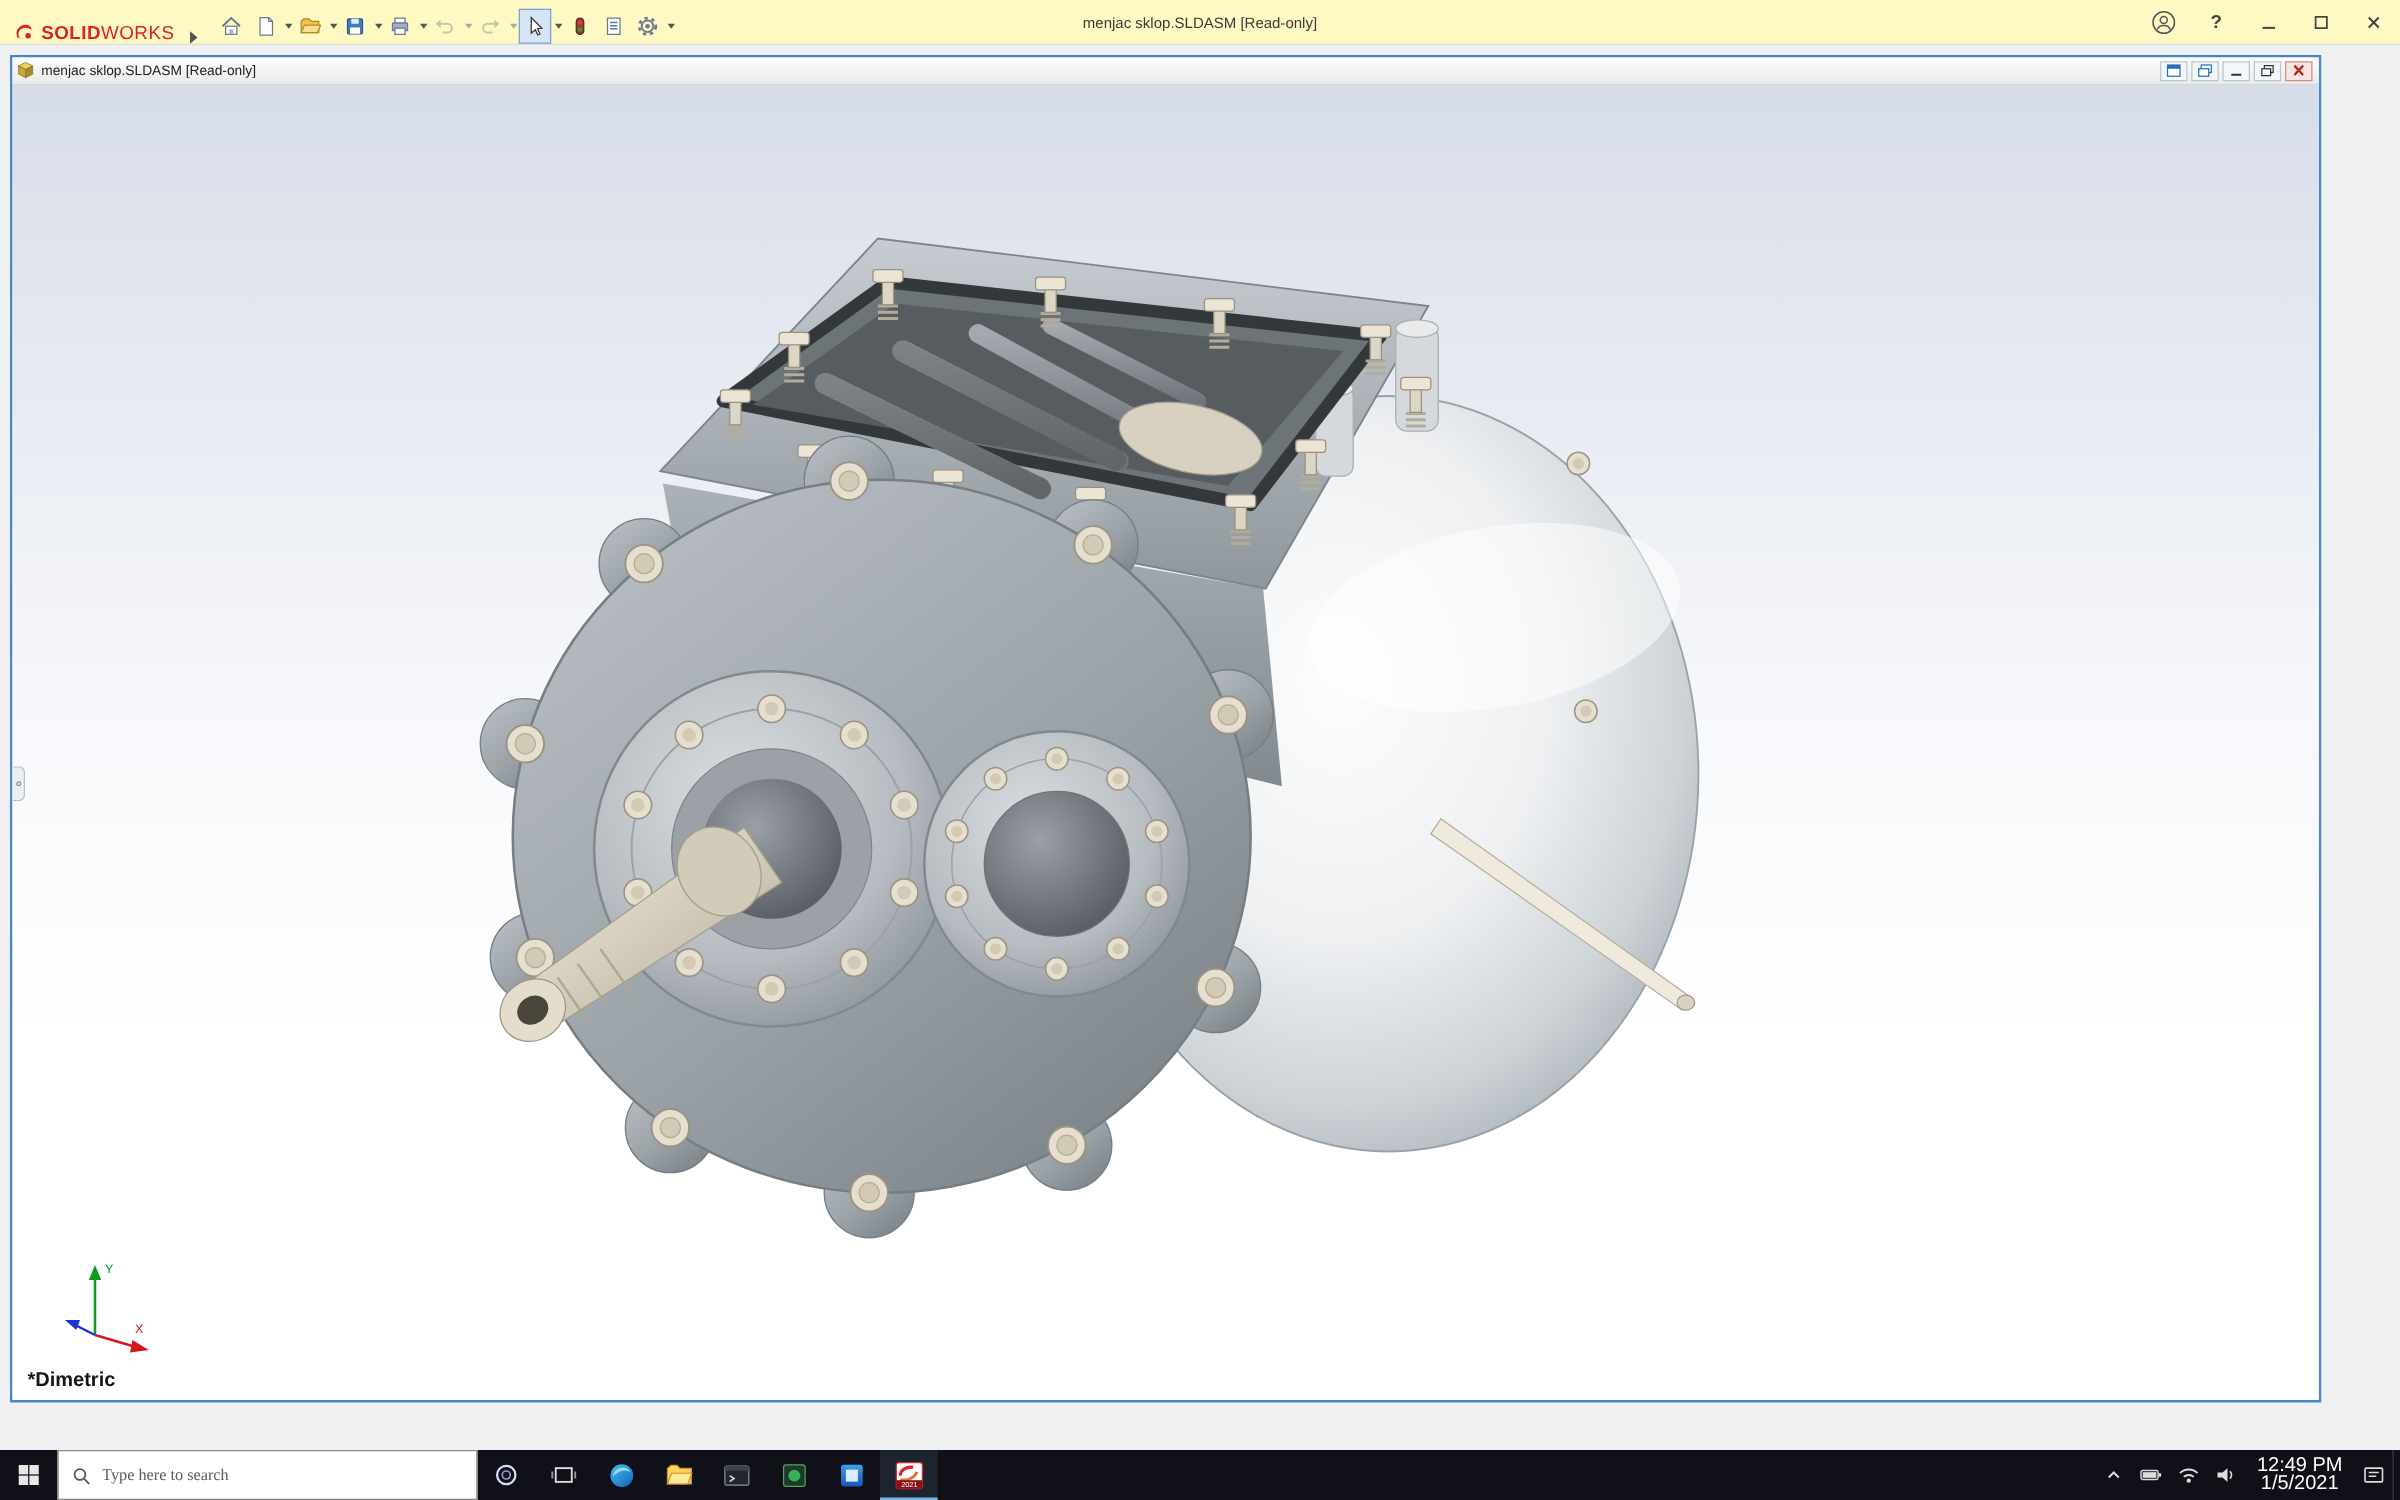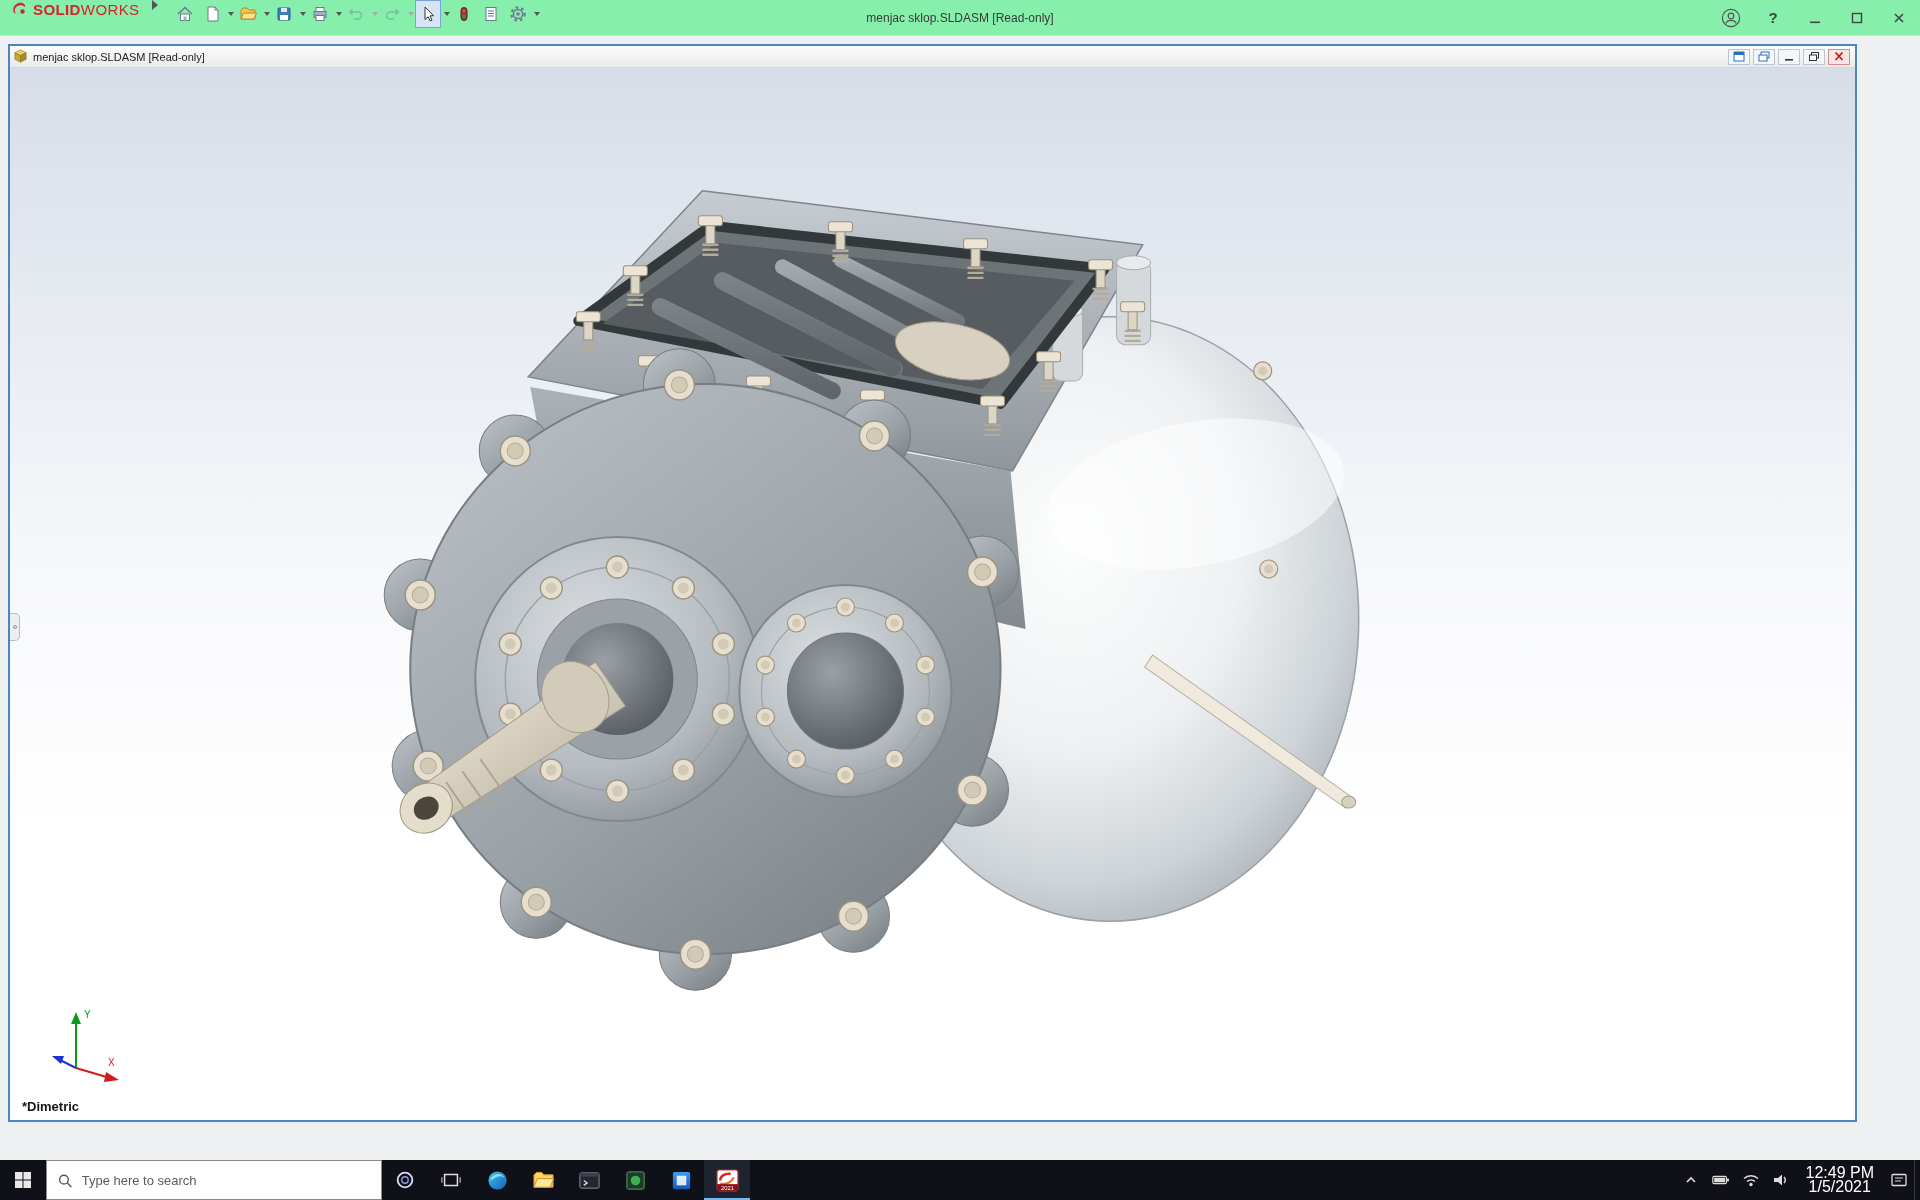--- a/index.html
+++ b/index.html
@@ -2,21 +2,21 @@
 <html><head>
 <meta charset="utf-8">
 <style>
   * { box-sizing: border-box; margin: 0; padding: 0; }
   html,body { width:1920px; height:1200px; overflow:hidden;
     font-family:"Liberation Sans", sans-serif; background:#fafafa; }
   .screen { position:relative; width:1920px; height:1200px; background:#eef0f2; }
 
   
   .sw-titlebar { position:absolute; top:0; left:0; width:100%; height:36px;
-    background:#86efac; border-bottom:1px solid #dcdcdc; display:flex; align-items:flex-start; z-index:20; }
+    background:#fef9c3; border-bottom:1px solid #dcdcdc; display:flex; align-items:flex-end; z-index:20; }
   .brand { display:flex; align-items:center; gap:5px; padding:0 4px 0 10px; }
   .brand-text { font-size:15px; color:#d8232a; letter-spacing:.4px; }
   .brand-bold { font-weight:bold; }
   .flyout-arrow { width:0; height:0; border-left:6px solid #555; border-top:5px solid transparent;
     border-bottom:5px solid transparent; margin:0 14px 0 8px; cursor:pointer; }
   .tb-group { display:flex; align-items:center; gap:1px; }
   .tbtn { height:28px; display:flex; align-items:center; justify-content:center;
     padding:0 3px; border:1px solid transparent; background:transparent; cursor:pointer; }
   .tbtn.disabled svg { opacity:.35; }
   .tbtn.active { background:#d6e4f5; border-color:#7aa4d6; }
@@ -36,35 +36,35 @@
     align-items:center; gap:5px; font-size:11px; color:#222; padding:0 3px; border-bottom:1px solid #d4d6d8; }
   .doc-controls { margin-left:auto; display:flex; align-items:center; gap:3px; padding-right:2px; }
   .doc-ctl { width:22px; height:16px; display:flex; align-items:center; justify-content:center;
     border:1px solid #b9c6d4; background:#f4f7fa; cursor:pointer; }
   .doc-ctl.close { background:#f6e5e4; border-color:#cf8e8a; }
 
   .viewport { position:absolute; left:0; top:22px; right:0; bottom:0; overflow:hidden;
     background:linear-gradient(180deg,#d7dde8 0%, #e6eaf1 22%, #f7f8fb 48%, #ffffff 72%, #ffffff 100%); }
   .model-svg { position:absolute; inset:0; width:100%; height:100%; }
   .triad { position:absolute; left:24px; bottom:32px; }
-  .view-label { position:absolute; left:12px; bottom:6px; font-size:13px; font-weight:bold; color:#151515; }
+  .view-label { position:absolute; left:12px; bottom:6px; font-size:16px; font-weight:bold; color:#151515; }
   .fm-tab { position:absolute; left:0; top:545px; width:10px; height:28px; background:#eceff2;
     border:1px solid #b9bec4; border-left:none; border-radius:0 5px 5px 0; display:flex;
     align-items:center; justify-content:center; cursor:pointer; }
   .fm-tab i { width:4px; height:4px; border:1px solid #8a9097; border-radius:50%; display:block; }
 
   
   .taskbar { position:absolute; left:0; bottom:0; width:100%; height:40px; background:#101019;
     display:flex; align-items:stretch; z-index:30; }
   .tk-item { width:46px; display:flex; align-items:center; justify-content:center; cursor:pointer; }
   .tk-item.open { box-shadow:inset 0 -2px 0 #76b9ed; background:#1d2430; }
   .searchbox { width:336px; background:#ffffff; border:1px solid #8a8a8a; display:flex;
     align-items:center; gap:9px; padding:0 10px; cursor:text; }
   .searchbox input { border:none; outline:none; background:transparent; font-size:13px;
-    color:#14532d; width:100%; font-family:Liberation Sans, sans-serif; }
+    color:#14532d; width:100%; font-family:Liberation Serif, serif; }
   .searchbox input::placeholder { color:#5c5c5c; opacity:1; }
   .tray { margin-left:auto; display:flex; align-items:stretch; }
   .tray-icon { width:30px; display:flex; align-items:center; justify-content:center; cursor:pointer; }
   .clock { display:flex; flex-direction:column; align-items:center; justify-content:center;
     color:#fff; font-size:16px; line-height:14px; padding:0 10px; cursor:pointer; }
   .show-desktop { width:6px; border-left:1px solid #3a3a46; cursor:pointer; }
 </style>
 </head>
 <body>
 

